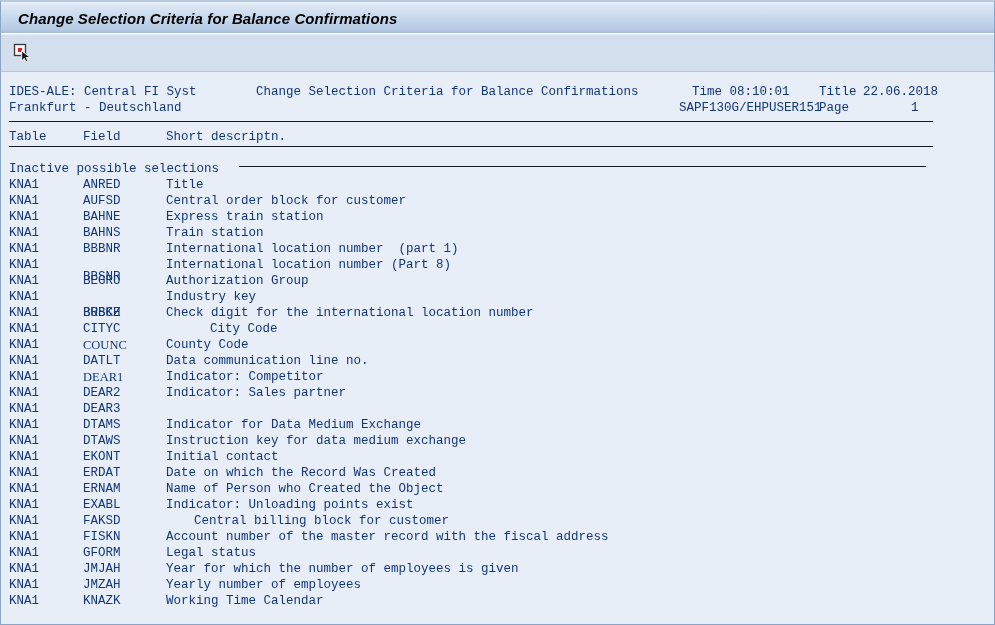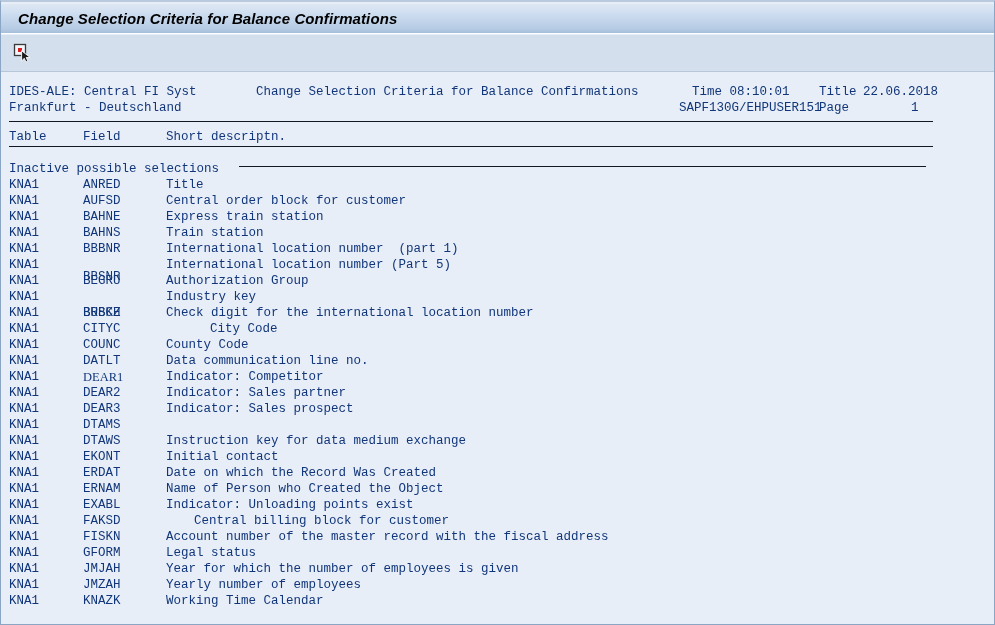--- a/index.html
+++ b/index.html
@@ -201,21 +201,21 @@
           <div class="rep-line col-desc" style="top: 0px;">Train station</div>
         </div>
         <div style="position: absolute; left: 0px; top: 168px; width: 995px; height: 16px;">
           <div class="rep-line col-table" style="top: 0px;">KNA1</div>
           <div class="rep-line col-field" style="top: 0px;">BBBNR</div>
           <div class="rep-line col-desc" style="top: 0px;">International location number  (part 1)</div>
         </div>
         <div style="position: absolute; left: 0px; top: 184px; width: 995px; height: 16px;">
           <div class="rep-line col-table" style="top: 0px;">KNA1</div>
           <div class="rep-line col-field" style="top: 12px;">BBSNR</div>
-          <div class="rep-line col-desc" style="top: 0px;">International location number (Part 5)</div>
+          <div class="rep-line col-desc" style="top: 0px;">International location number (Part 8)</div>
         </div>
         <div style="position: absolute; left: 0px; top: 200px; width: 995px; height: 16px;">
           <div class="rep-line col-table" style="top: 0px;">KNA1</div>
           <div class="rep-line col-field" style="top: 0px;">BEGRU</div>
           <div class="rep-line col-desc" style="top: 0px;">Authorization Group</div>
         </div>
         <div style="position: absolute; left: 0px; top: 216px; width: 995px; height: 16px;">
           <div class="rep-line col-table" style="top: 0px;">KNA1</div>
           <div class="rep-line col-field" style="top: 0px; margin-top: 16px;">BRSCH</div>
           <div class="rep-line col-desc" style="top: 0px;">Industry key</div>
@@ -225,46 +225,46 @@
           <div class="rep-line col-field" style="top: 0px;">BUBKZ</div>
           <div class="rep-line col-desc" style="top: 0px;">Check digit for the international location number</div>
         </div>
         <div style="position: absolute; left: 0px; top: 248px; width: 995px; height: 16px;">
           <div class="rep-line col-table" style="top: 0px;">KNA1</div>
           <div class="rep-line col-field" style="top: 0px;">CITYC</div>
           <div class="rep-line col-desc" style="top: 0px; margin-left: 44px;">City Code</div>
         </div>
         <div style="position: absolute; left: 0px; top: 264px; width: 995px; height: 16px;">
           <div class="rep-line col-table" style="top: 0px;">KNA1</div>
-          <div class="rep-line col-field" style="top: 0px;">COUNC</div>
+          <div class="rep-line col-field" style="top: 0px; font-family: Liberation Serif, serif;">COUNC</div>
           <div class="rep-line col-desc" style="top: 0px;">County Code</div>
         </div>
         <div style="position: absolute; left: 0px; top: 280px; width: 995px; height: 16px;">
           <div class="rep-line col-table" style="top: 0px;">KNA1</div>
           <div class="rep-line col-field" style="top: 0px;">DATLT</div>
           <div class="rep-line col-desc" style="top: 0px;">Data communication line no.</div>
         </div>
         <div style="position: absolute; left: 0px; top: 296px; width: 995px; height: 16px;">
           <div class="rep-line col-table" style="top: 0px;">KNA1</div>
           <div class="rep-line col-field" style="top: 0px; font-family: Liberation Serif, serif;">DEAR1</div>
           <div class="rep-line col-desc" style="top: 0px;">Indicator: Competitor</div>
         </div>
         <div style="position: absolute; left: 0px; top: 312px; width: 995px; height: 16px;">
           <div class="rep-line col-table" style="top: 0px;">KNA1</div>
           <div class="rep-line col-field" style="top: 0px;">DEAR2</div>
           <div class="rep-line col-desc" style="top: 0px;">Indicator: Sales partner</div>
         </div>
         <div style="position: absolute; left: 0px; top: 328px; width: 995px; height: 16px;">
           <div class="rep-line col-table" style="top: 0px;">KNA1</div>
           <div class="rep-line col-field" style="top: 0px;">DEAR3</div>
-          <div class="rep-line col-desc" style="top: 0px;">Indicator: Sales prospect</div>
         </div>
         <div style="position: absolute; left: 0px; top: 344px; width: 995px; height: 16px;">
           <div class="rep-line col-table" style="top: 0px;">KNA1</div>
           <div class="rep-line col-field" style="top: 0px;">DTAMS</div>
+          <div class="rep-line col-desc" style="top: 0px;">Indicator for Data Medium Exchange</div>
         </div>
         <div style="position: absolute; left: 0px; top: 360px; width: 995px; height: 16px;">
           <div class="rep-line col-table" style="top: 0px;">KNA1</div>
           <div class="rep-line col-field" style="top: 0px;">DTAWS</div>
           <div class="rep-line col-desc" style="top: 0px;">Instruction key for data medium exchange</div>
         </div>
         <div style="position: absolute; left: 0px; top: 376px; width: 995px; height: 16px;">
           <div class="rep-line col-table" style="top: 0px;">KNA1</div>
           <div class="rep-line col-field" style="top: 0px;">EKONT</div>
           <div class="rep-line col-desc" style="top: 0px;">Initial contact</div>

